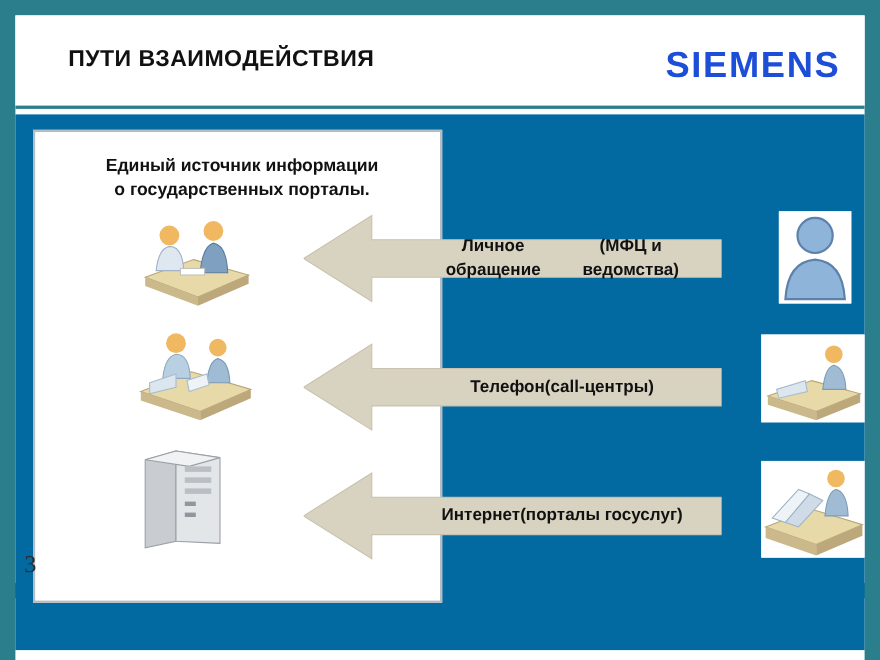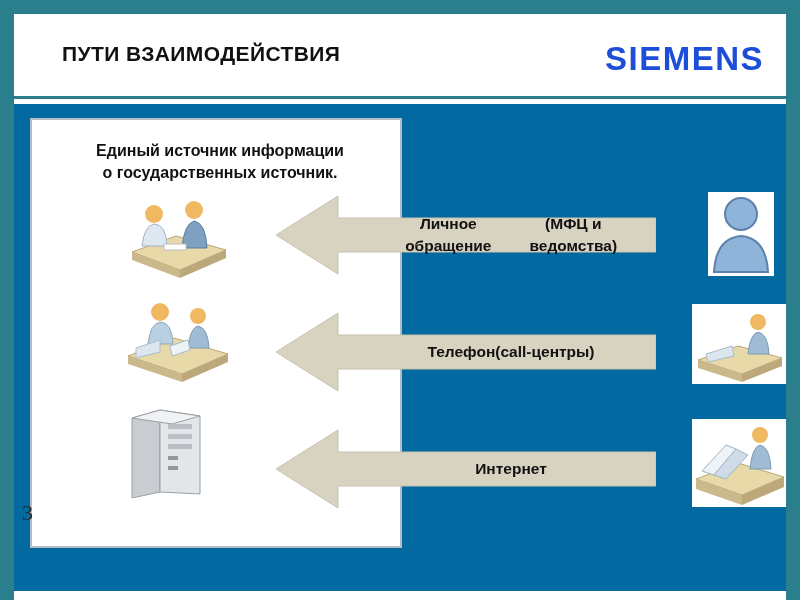--- a/index.html
+++ b/index.html
@@ -165,21 +165,21 @@
   <div class="header">
     <div class="title">ПУТИ ВЗАИМОДЕЙСТВИЯ</div>
     <div class="logo">SIEMENS</div>
   </div>
 
   <div class="body-area">
 
     <div class="source-box">
       <div class="source-label">
         <span>Единый источник информации</span><br>
-        <span>о государственных источник.</span>
+        <span>о государственных порталы.</span>
       </div>
     </div>
 
     <div class="clip clip-desk1">
       <svg width="120" height="90" viewBox="0 0 120 90">
         <rect x="0" y="0" width="120" height="90" fill="#ffffff"></rect>
         <polygon points="18,62 62,46 112,60 66,80" fill="#e8d9a8" stroke="#b7a678" stroke-width="1"></polygon>
         <polygon points="18,62 18,70 66,88 66,80" fill="#cbb98c"></polygon>
         <polygon points="66,80 112,60 112,68 66,88" fill="#bda87c"></polygon>
         <circle cx="40" cy="24" r="9" fill="#f0b860"></circle>
@@ -238,20 +238,21 @@
         <span>(call-центры)</span>
       </div>
     </div>
 
     <div class="arrow arrow3">
       <svg width="380" height="86" viewBox="0 0 380 86">
         <polygon points="0,43 62,4 62,26 380,26 380,60 62,60 62,82" fill="#d8d2c0" stroke="#c8c2ae" stroke-width="1"></polygon>
       </svg>
       <div class="arrow-label">
         <span>Интернет</span>
+        <span>(порталы госуслуг)</span>
       </div>
     </div>
 
     <div class="clip clip-person">
       <svg width="66" height="84" viewBox="0 0 66 84">
         <rect x="0" y="0" width="66" height="84" fill="#ffffff"></rect>
         <circle cx="33" cy="22" r="16" fill="#8fb4d9" stroke="#5c82ab" stroke-width="2"></circle>
         <path d="M6 80 Q8 46 33 44 Q58 46 60 80 Z" fill="#8fb4d9" stroke="#5c82ab" stroke-width="2"></path>
       </svg>
     </div>

